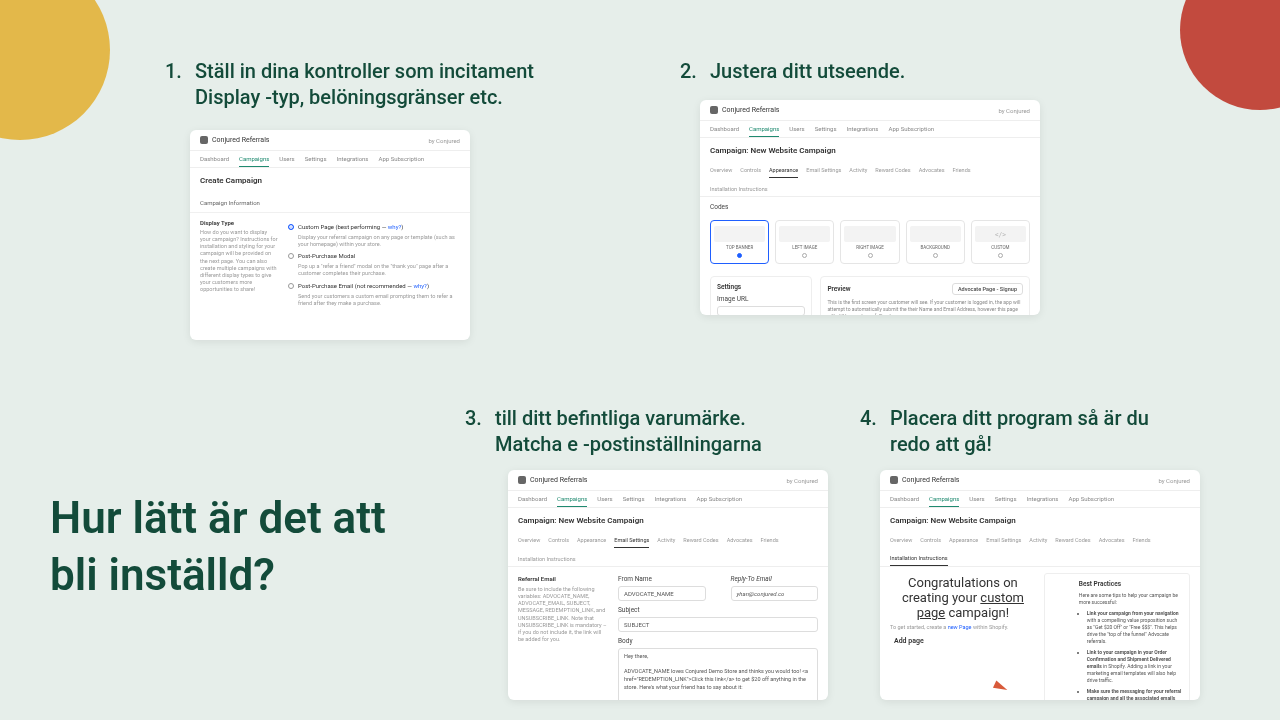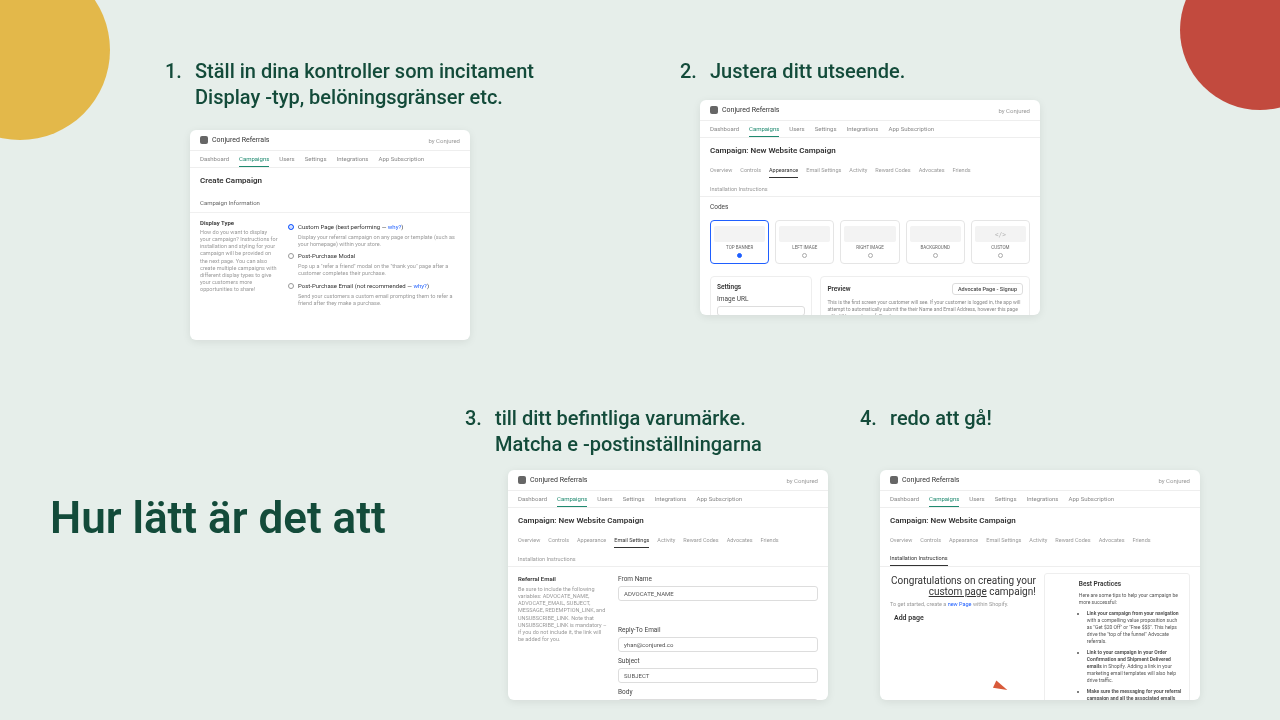--- a/index.html
+++ b/index.html
@@ -116,21 +116,21 @@
   .panel-text { font-size: 5px; color: #888; line-height: 1.4; }
   .dropdown {
     border: 1px solid #ddd; border-radius: 3px; padding: 2px 5px;
     font-size: 5.5px; color: #555; float: right;
   }
   .textarea {
     border: 1px solid #ddd; border-radius: 3px; padding: 4px 5px;
     font-size: 5.5px; color: #555; min-height: 30px; line-height: 1.4;
   }
   .congrats {
-    font-size: 10px; color: #333; text-align: right; padding: 6px 10px;
+    font-size: 13px; color: #333; text-align: center; padding: 6px 10px;
   }
   .congrats .u { text-decoration: underline; }
   .addpage {
     margin: 4px 10px; font-size: 7px; color: #333; font-weight: 600;
   }
   .pagebox {
     margin: 4px 10px; border: 1px solid #ddd; border-radius: 3px; padding: 5px;
   }
   .titlebox {
     border: 1.5px solid #1f5fff; border-radius: 3px; padding: 3px 5px;
@@ -152,20 +152,21 @@
   }
 </style>
 </head>
 <body>
 
 <div class="blob-yellow"></div>
 <div class="blob-red"></div>
 
 <div class="headline">
   <div>Hur lätt är det att</div>
+  <div>bli inställd?</div>
 </div>
 
 <div class="step s1">
   <span class="num">1.</span>
   <span>
     <div>Ställ in dina kontroller som incitament</div>
     <div>Display -typ, belöningsgränser etc.</div>
   </span>
 </div>
 <div class="step s2">
@@ -175,20 +176,21 @@
 <div class="step s3">
   <span class="num">3.</span>
   <span>
     <div>till ditt befintliga varumärke.</div>
     <div>Matcha e -postinställningarna</div>
   </span>
 </div>
 <div class="step s4">
   <span class="num">4.</span>
   <span>
+    <div>Placera ditt program så är du</div>
     <div>redo att gå!</div>
   </span>
 </div>
 
 <div class="mock m1">
   <div class="mock-header">
     <div class="logo">
         <div class="logo-icon"></div>
         <span>Conjured Referrals</span>
       </div>
@@ -331,26 +333,26 @@
     <span class="subtab">Advocates</span>
     <span class="subtab">Friends</span>
     <span class="subtab">Installation Instructions</span>
   </div>
   <div class="content two-col" style="padding-top:8px;">
     <div class="left-col">
       <div style="color:#333;font-weight:600;margin-bottom:4px;">Referral Email</div>
       <div class="hint">Be sure to include the following variables: ADVOCATE_NAME, ADVOCATE_EMAIL, SUBJECT, MESSAGE, REDEMPTION_LINK, and UNSUBSCRIBE_LINK. Note that UNSUBSCRIBE_LINK is mandatory – if you do not include it, the link will be added for you.</div>
     </div>
     <div class="right-col">
-      <div style="display:flex;gap:25px;flex-direction:column;">
+      <div style="display:flex;gap:25px;">
         <div style="flex:1;">
           <div class="label">From Name</div>
           <div class="input">ADVOCATE_NAME</div>
         </div>
-        <div style="flex:1;">
+        <div style="flex:1;font-style:italic;">
           <div class="label">Reply-To Email</div>
           <div class="input">yhan@conjured.co</div>
         </div>
       </div>
       <div class="label" style="margin-top:5px;">Subject</div>
       <div class="input">SUBJECT</div>
       <div class="label" style="margin-top:5px;">Body</div>
       <div class="textarea" style="white-space:pre-wrap;">Hey there,
 
 ADVOCATE_NAME loves Conjured Demo Store and thinks you would too! &lt;a href="REDEMPTION_LINK"&gt;Click this link&lt;/a&gt; to get $20 off anything in the store. Here's what your friend has to say about it:

